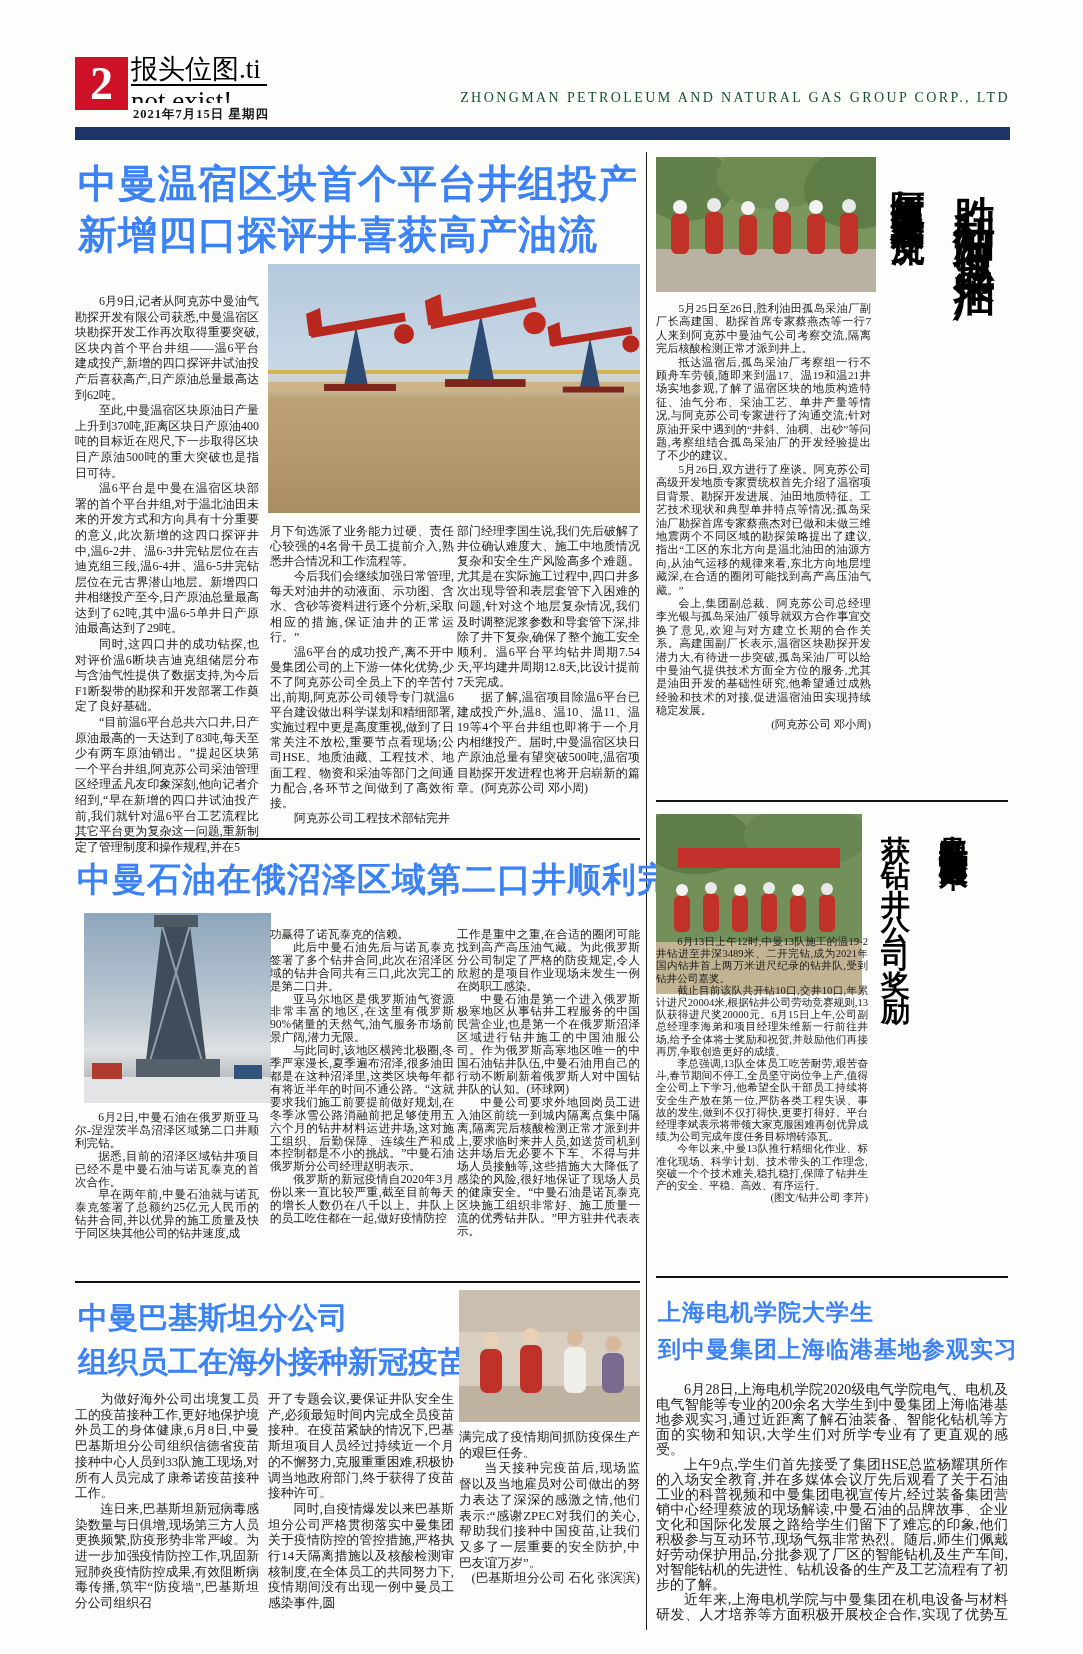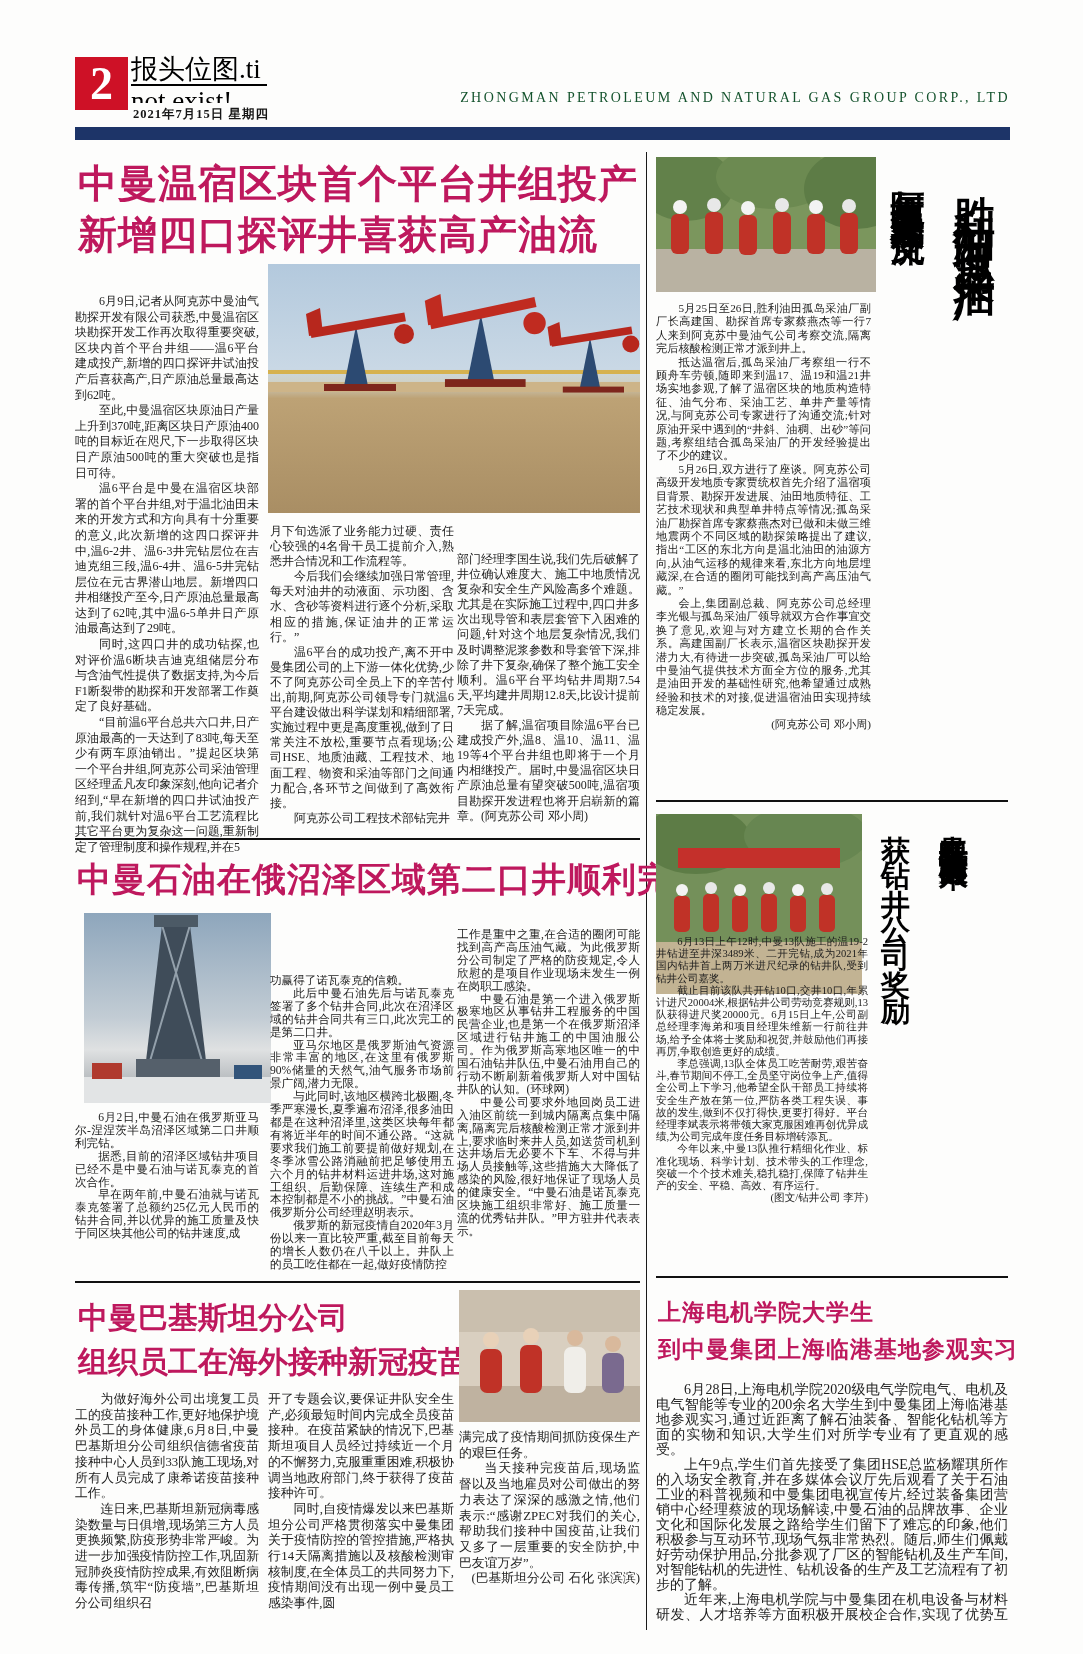--- a/index.html
+++ b/index.html
@@ -16,42 +16,42 @@
   .org-en{position:absolute;right:73px;top:90px;font-size:14px;letter-spacing:2.4px;color:#14532d;}
   .navybar{position:absolute;left:75px;top:127px;width:935px;height:13px;background:#1d3468;}
   
   .vdiv{position:absolute;left:646px;top:152px;width:1px;height:1478px;background:#1a1a1a;}
   .hr{position:absolute;height:2px;background:#111;}
   .hr-a{left:75px;top:838px;width:565px;}
   .hr-b{left:75px;top:1281px;width:565px;}
   .hr-r1{left:656px;top:800px;width:352px;}
   .hr-r2{left:656px;top:1276px;width:352px;}
   
-  .hl{position:absolute;font-weight:900;color:#be185d;white-space:nowrap;}
+  .hl{position:absolute;font-weight:900;color:#3b82f6;white-space:nowrap;}
   .hl-a{left:78px;top:158px;font-size:39px;line-height:51px;letter-spacing:1px;}
   .hl-b{left:77px;top:857px;font-size:34px;letter-spacing:1px;}
   .hl-c{left:78px;top:1296px;font-size:30px;line-height:44px;}
   .hl-r3{left:658px;top:1294px;font-size:23px;line-height:37px;letter-spacing:1px;}
   .vt{position:absolute;writing-mode:vertical-rl;font-weight:900;color:#000;}
   .vt1{left:884px;top:163px;height:512px;}
   .vt1 .vc1{font-size:42px;letter-spacing:11px;}
   .vt1 .vc2{font-size:34px;letter-spacing:3px;margin-right:16px;}
   .vt2{left:876px;top:812px;height:448px;}
   .vt2 .vc1{font-size:29px;letter-spacing:2px;}
   .vt2 .vc2{font-size:29px;letter-spacing:27px;margin-right:18px;}
   
   .bcol{position:absolute;text-align:justify;overflow:hidden;color:#1c1c1c;}
   .bcol p{margin:0;text-indent:2em;}
   .bcol p.cont{text-indent:0;}
   .sig{text-align:right;text-indent:0 !important;}
   .a1{left:75px;top:266px;width:184px;height:562px;font-size:12px;line-height:15.6px;margin-top:28px;}
   .a2{left:270px;top:524px;width:184px;height:303px;font-size:12px;line-height:15.1px;}
-  .a3{left:457px;top:524px;width:183px;height:303px;font-size:12px;line-height:15.1px;margin-top:28px;}
+  .a3{left:457px;top:524px;width:183px;height:303px;font-size:12px;line-height:15.1px;}
   .b1{left:75px;top:1112px;width:184px;height:141px;font-size:11.6px;line-height:12.9px;}
-  .b2{left:270px;top:975px;width:184px;height:324px;font-size:11.6px;line-height:12.9px;}
+  .b2{left:270px;top:929px;width:184px;height:324px;font-size:11.6px;line-height:12.9px;}
   .b3{left:457px;top:929px;width:183px;height:324px;font-size:11.6px;line-height:12.9px;}
   .c1{left:75px;top:1392px;width:184px;height:238px;font-size:12.8px;line-height:15.7px;}
   .c2{left:268px;top:1392px;width:186px;height:238px;font-size:12.8px;line-height:15.7px;}
   .c3{left:459px;top:1430px;width:181px;height:200px;font-size:12.8px;line-height:15.7px;}
   .r1b{left:656px;top:302px;width:215px;height:494px;font-size:11.2px;line-height:13.4px;}
   .r2b{left:656px;top:936px;width:212px;height:320px;font-size:10.6px;line-height:12.2px;}
   .r3b{left:656px;top:1382px;width:352px;height:240px;font-size:14px;line-height:15px;}
   
   .photo{position:absolute;overflow:hidden;}
   .ph-a{left:268px;top:264px;width:372px;height:249px;

